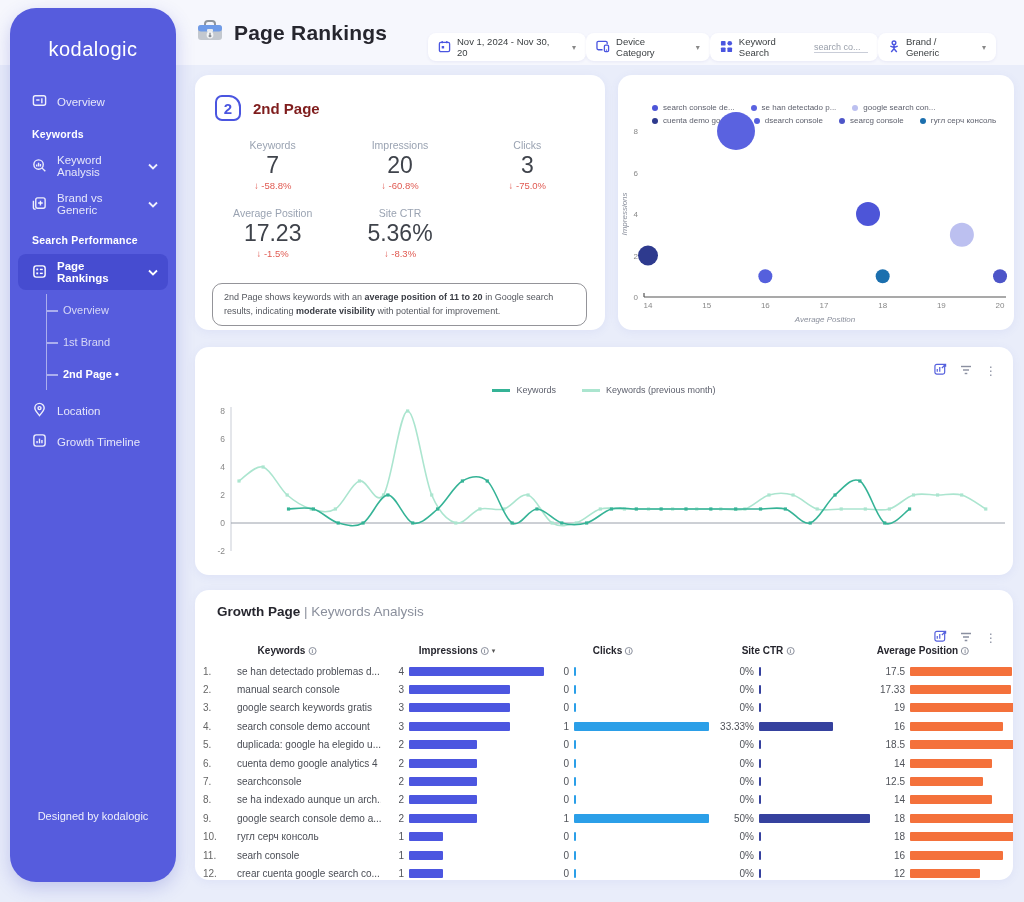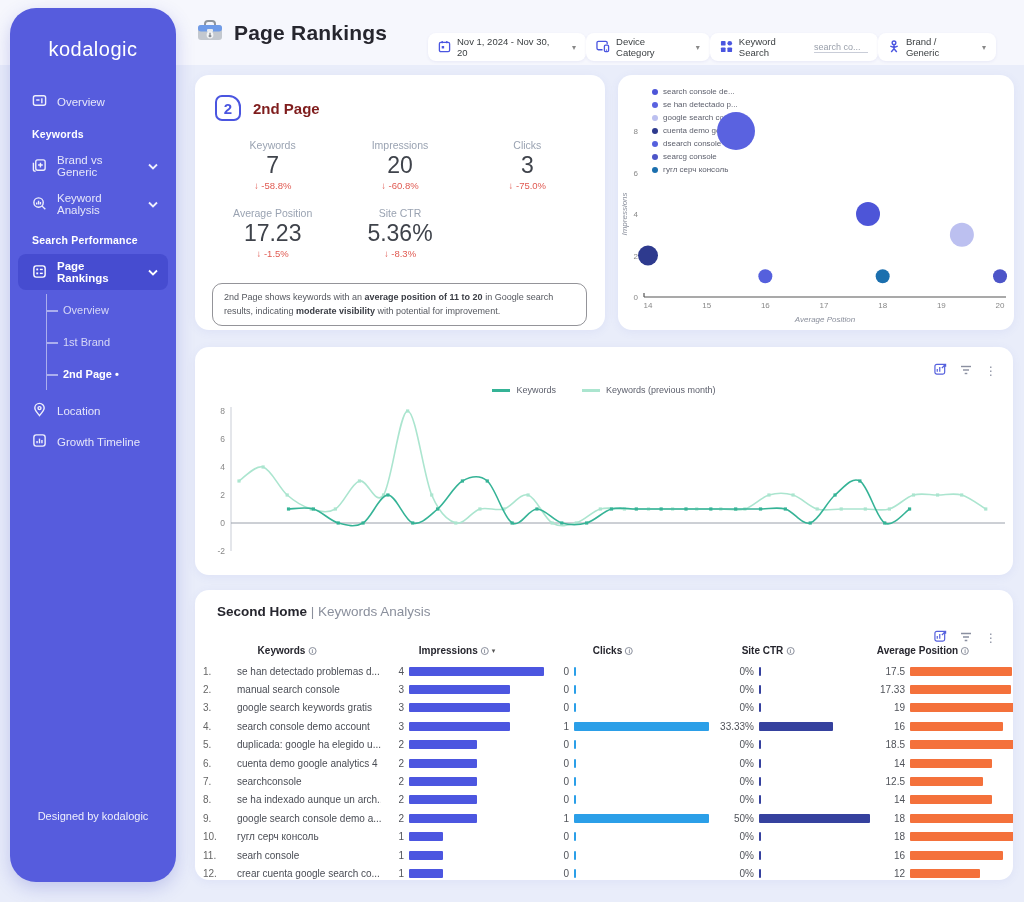--- a/index.html
+++ b/index.html
@@ -56,21 +56,21 @@
   .stats-head .ttl { font-size:15px; font-weight:bold; color:#7f1d1d; }
   .stats-grid { display:grid; grid-template-columns:repeat(3,1fr); row-gap:16px; padding:12px 14px 0 14px; text-align:center; }
   .stat .lbl { font-size:10.5px; color:#9aa3b2; }
   .stat .val { font-size:23px; color:#3f434b; margin-top:1px; }
   .stat .delta { font-size:9.5px; color:#e05a52; margin-top:1px; }
   .note-box { position:absolute; left:17px; right:18px; top:208px; border:1px solid rgba(60,60,70,.55);
     border-radius:10px; padding:7px 11px; font-size:9px; color:#55585f; line-height:1.5; }
   .note-box b { color:#3a3d44; }
 
   
-  .bubble-legend { display:flex; flex-wrap:wrap; column-gap:16px; row-gap:4px; padding:12px 16px 0 34px;flex-direction:column; }
+  .bubble-legend { display:flex; flex-wrap:wrap; column-gap:16px; row-gap:4px; padding:28px 16px 0 34px; }
   .bubble-legend .li { display:flex; align-items:center; gap:5px; font-size:8px; color:#5b5e6b; }
   .bubble-legend .dot { width:6px; height:6px; border-radius:50%; }
   #bubble-svg { position:absolute; left:0; top:35px; }
 
   
   .chart-icons { position:absolute; right:16px; top:14px; display:flex; gap:13px; align-items:center; color:#5560dd; }
   .chart-icons .kebab::after { content:"\22EE"; font-size:12px; color:#8a8fa0; }
   .line-legend { position:absolute; top:38px; width:100%; display:flex; justify-content:center; gap:26px; }
   .line-legend .li { display:flex; align-items:center; gap:6px; font-size:9px; color:#5b5e6b; }
   .line-legend .mk { position:relative; width:18px; height:3px; }
@@ -109,44 +109,44 @@
             <line x1="4.5" y1="7.5" x2="8" y2="7.5"></line>
             <line x1="10.5" y1="5.5" x2="10.5" y2="11"></line>
           </svg>
       </span>
       <span>Overview</span>
     </div>
     <div class="nav-heading">Keywords</div>
     <div class="nav-item">
       <span>
         <svg width="15" height="15" viewBox="0 0 16 16" fill="none" stroke="rgba(255,255,255,.9)" stroke-width="1.5">
-            <rect x="4" y="2" width="10" height="11" rx="2"></rect>
-            <path d="M4 14h-1a1.5 1.5 0 0 1-1.5-1.5V5"></path>
-            <line x1="9" y1="5" x2="9" y2="10"></line>
-            <line x1="6.5" y1="7.5" x2="11.5" y2="7.5"></line>
-          </svg>
-      </span>
-      <span>Brand vs Generic</span>
-      <span class="chev">
-        <svg width="10" height="7" viewBox="0 0 10 7" fill="none" stroke="rgba(255,255,255,.9)" stroke-width="1.8">
-            <polyline points="1,1.5 5,5.5 9,1.5"></polyline>
-          </svg>
-      </span>
-    </div>
-    <div class="nav-item">
-      <span>
-        <svg width="15" height="15" viewBox="0 0 16 16" fill="none" stroke="rgba(255,255,255,.9)" stroke-width="1.5">
             <circle cx="7" cy="7" r="5"></circle>
             <line x1="10.8" y1="10.8" x2="14.2" y2="14.2"></line>
             <line x1="5" y1="9" x2="5" y2="7"></line>
             <line x1="7" y1="9" x2="7" y2="5"></line>
             <line x1="9" y1="9" x2="9" y2="6.5"></line>
           </svg>
       </span>
       <span>Keyword Analysis</span>
+      <span class="chev">
+        <svg width="10" height="7" viewBox="0 0 10 7" fill="none" stroke="rgba(255,255,255,.9)" stroke-width="1.8">
+            <polyline points="1,1.5 5,5.5 9,1.5"></polyline>
+          </svg>
+      </span>
+    </div>
+    <div class="nav-item">
+      <span>
+        <svg width="15" height="15" viewBox="0 0 16 16" fill="none" stroke="rgba(255,255,255,.9)" stroke-width="1.5">
+            <rect x="4" y="2" width="10" height="11" rx="2"></rect>
+            <path d="M4 14h-1a1.5 1.5 0 0 1-1.5-1.5V5"></path>
+            <line x1="9" y1="5" x2="9" y2="10"></line>
+            <line x1="6.5" y1="7.5" x2="11.5" y2="7.5"></line>
+          </svg>
+      </span>
+      <span>Brand vs Generic</span>
       <span class="chev">
         <svg width="10" height="7" viewBox="0 0 10 7" fill="none" stroke="rgba(255,255,255,.9)" stroke-width="1.8">
             <polyline points="1,1.5 5,5.5 9,1.5"></polyline>
           </svg>
       </span>
     </div>
     <div class="nav-heading">Search Performance</div>
     <div class="nav-item active">
       <span>
         <svg width="15" height="15" viewBox="0 0 16 16" fill="none" stroke="#fff" stroke-width="1.5">
@@ -445,21 +445,21 @@
       <rect x="613.5951999999999" y="122.4" width="3.2" height="3.2" fill="#35b396"></rect>
       <rect x="638.4363999999999" y="94.4" width="3.2" height="3.2" fill="#35b396"></rect>
       <rect x="663.2776" y="80.4" width="3.2" height="3.2" fill="#35b396"></rect>
       <rect x="688.1188" y="122.4" width="3.2" height="3.2" fill="#35b396"></rect>
       <rect x="712.9599999999999" y="108.4" width="3.2" height="3.2" fill="#35b396"></rect>
     </svg>
 </div>
 
 <div class="card" id="card-table">
   <div class="tc-title">
-    <span class="b">Second Home</span><span> | </span><span>Keywords Analysis</span>
+    <span class="b">Growth Page</span><span> | </span><span>Keywords Analysis</span>
   </div>
   <div class="chart-icons" style="top:38px;">
     <span>
       <svg width="13" height="13" viewBox="0 0 14 14" fill="none" stroke="#5560dd" stroke-width="1.3">
           <rect x="1" y="2.5" width="10.5" height="10.5" rx="2"></rect>
           <path d="M3.5 10.5v-3 M6.2 10.5v-5"></path>
           <path d="M8.5 6.5l4-4 M12.5 5V2.5H10"></path>
         </svg>
     </span>
     <span>

